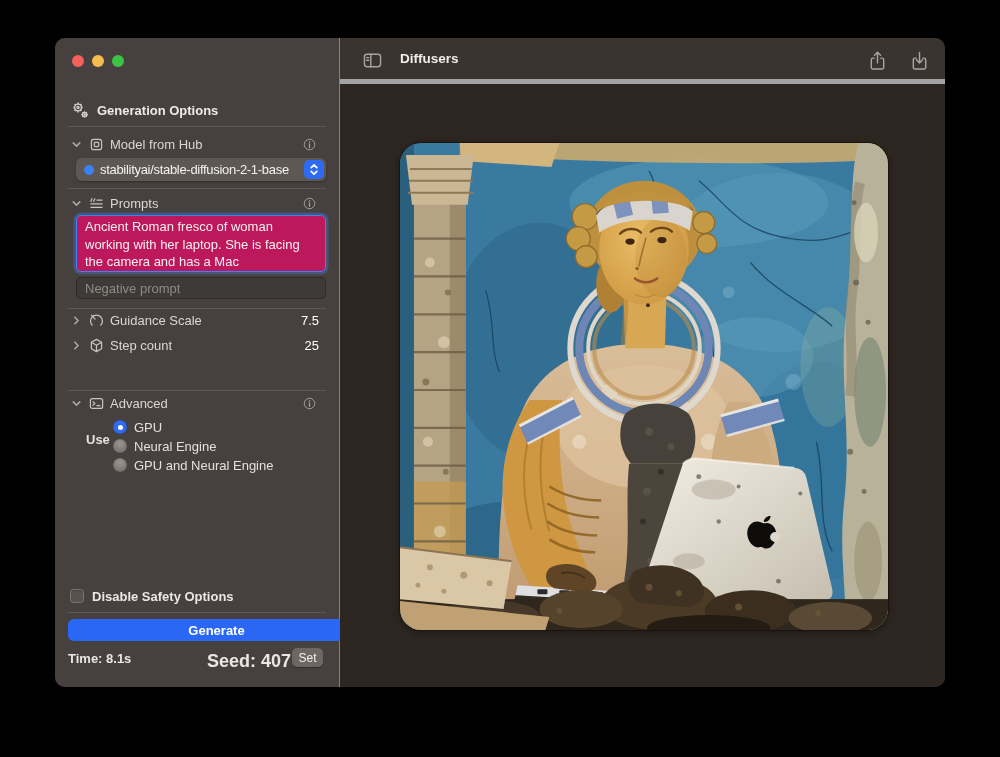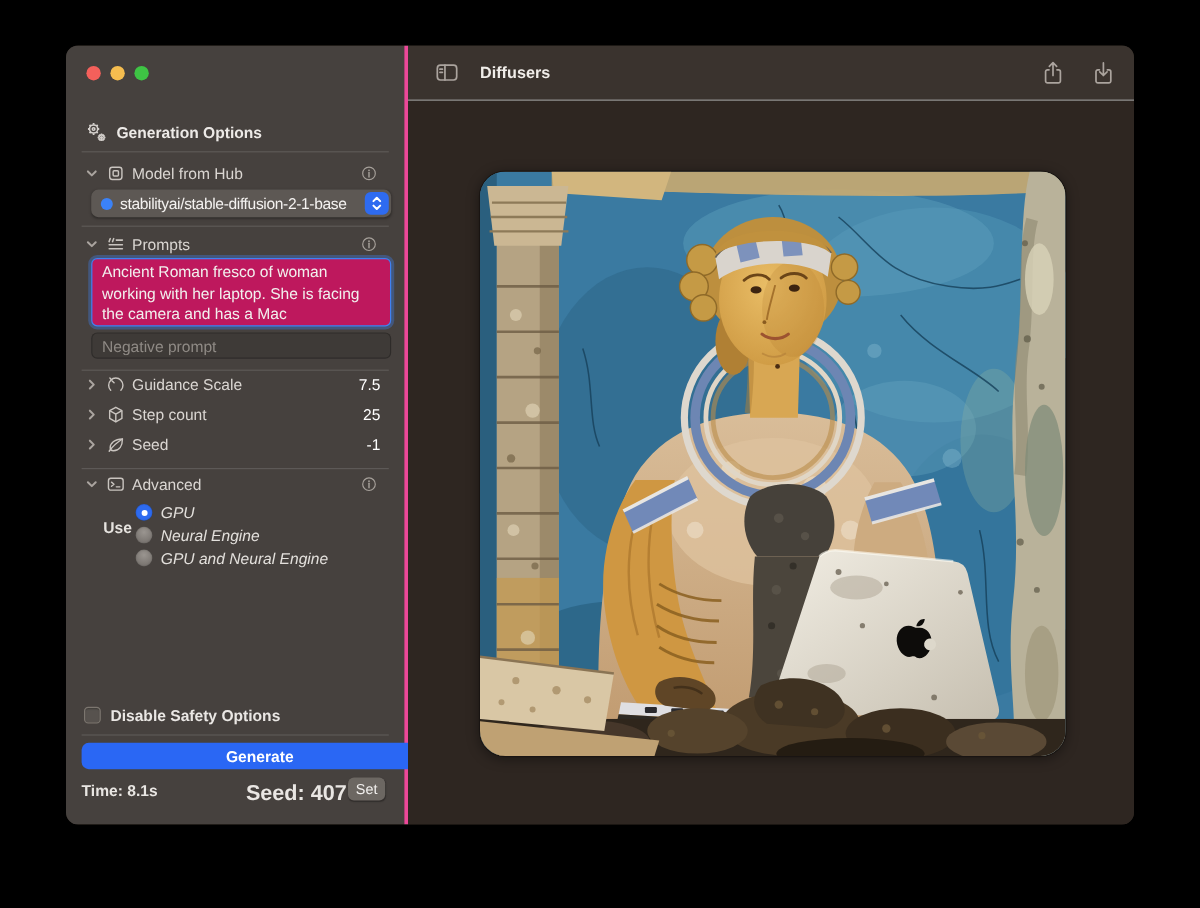--- a/index.html
+++ b/index.html
@@ -6,21 +6,21 @@
   html,body { width:1000px; height:757px; background:#000; overflow:hidden;
               font-family:"Liberation Sans", sans-serif; }
 
   .window { position:absolute; left:55px; top:38px; width:890px; height:649px;
             border-radius:10px; overflow:hidden; display:flex;
             box-shadow:0 30px 70px rgba(0,0,0,.85);
             background:#2e2621; }
 
   
   .sidebar { position:relative; width:285px; flex:0 0 285px; background:#46413e;
-             border-right:3px solid #ec4899; }
+             border-right:1px solid #ec4899; }
   .tl { position:absolute; top:17px; width:12px; height:12px; border-radius:50%; }
   .tl.red { left:17px; background:#f4605b; }
   .tl.yellow { left:37px; background:#f5bd4f; }
   .tl.green { left:57px; background:#3ec444; }
 
   .sb-header { position:absolute; top:62px; left:15px; display:flex; align-items:center; gap:7px; }
   .sb-header .ttl { font-size:13px; font-weight:bold; color:#edeae7; }
 
   .divider { position:absolute; left:13px; right:13px; height:1px; background:rgba(255,255,255,.13); }
 
@@ -50,40 +50,40 @@
             font-family:"Liberation Sans", sans-serif; }
   .negbox::placeholder { color:#8f8a85; }
 
   .use-label { position:absolute; left:31px; font-size:13px; font-weight:bold; color:#e6e3df; }
   .radio-row { position:absolute; left:58px; height:16px; display:flex; align-items:center; gap:7px; }
   .radio { width:14px; height:14px; border-radius:50%;
            background:radial-gradient(circle at 50% 32%, #9a9590, #6e6965); box-shadow:inset 0 0 1px rgba(0,0,0,.5); }
   .radio.sel { background:#2e6bf0; position:relative; }
   .radio.sel::after { content:""; position:absolute; left:4.5px; top:4.5px; width:5px; height:5px;
                       border-radius:50%; background:#fff; }
-  .radio-row .rlbl { font-size:13px; color:#e3e0dc;font-style:italic; }
+  .radio-row .rlbl { font-size:13px; color:#e3e0dc; }
 
   .safety { position:absolute; top:548px; left:15px; height:20px; display:flex; align-items:center; gap:8px; }
   .checkbox { width:14px; height:14px; border-radius:3.5px; background:#57524e;
               border:1px solid #7c766f; box-shadow:inset 0 1px 1px rgba(0,0,0,.25); }
   .safety .slbl { font-size:13px; font-weight:600; color:#eae7e4; }
 
   .generate { position:absolute; top:581px; left:13px; width:297px; height:22px;
               background:#2a67f4; border:none; border-radius:6px; color:#fff;
               font-size:13px; font-weight:bold; font-family:"Liberation Sans", sans-serif; cursor:default; }
 
   .status-time { position:absolute; left:13px; top:613px; font-size:13px; font-weight:bold; color:#e9e6e3; }
   .status-seed { position:absolute; right:48px; top:613px; font-size:18px; font-weight:bold; color:#e9e6e3; }
   .set-btn { position:absolute; right:16px; top:610px; width:31px; height:19px;
              background:#6c6762; border:none; border-radius:5px; color:#f2f0ee; font-size:12px;
              font-family:"Liberation Sans", sans-serif; box-shadow:0 1px 1px rgba(0,0,0,.3); }
 
   
   .main { flex:1; display:flex; flex-direction:column; }
-  .titlebar { height:46px; background:#3a332e; border-bottom:1px solid #a3a3a3;
+  .titlebar { height:46px; background:#3a332e; border-bottom:5px solid #a3a3a3;
               display:flex; align-items:center; position:relative; }
   .titlebar .ttl { position:absolute; left:60px; font-size:13.5px; font-weight:bold; color:#f0ede9; }
   .tb-toggle { position:absolute; left:22px; top:13px; }
   .tb-share { position:absolute; right:58px; top:12px; }
   .tb-save { position:absolute; right:16px; top:12px; }
 
   .content { flex:1; position:relative; background:#2e2621; }
   .artwork { position:absolute; left:59px; top:58px; width:490px; height:489px;
              border-radius:22px; overflow:hidden; border:1px solid rgba(0,0,0,.45);
              box-shadow:0 2px 10px rgba(0,0,0,.35); }
@@ -207,35 +207,20 @@
       <span class="ric icon">
         <svg width="17" height="17" viewBox="0 0 20 20" fill="none" stroke="#c9c4bf" stroke-width="1.4" stroke-linejoin="round">
           <path d="M10 2.8l6 3.4v7.6l-6 3.4-6-3.4V6.2z"></path>
             <path d="M4 6.2l6 3.4 6-3.4M10 9.6v7.6"></path>
         </svg>
       </span>
       <span class="lbl">Step count</span>
       <span class="val">25</span>
     </div>
 
-    <div class="row" style="top:323px">
-      <span class="chev icon">
-        <svg width="13" height="13" viewBox="0 0 20 20" fill="none" stroke="#aaa49f" stroke-width="2.6" stroke-linecap="round" stroke-linejoin="round">
-            <path d="M7.5 5l5 5-5 5"></path>
-          </svg>
-      </span>
-      <span class="ric icon">
-        <svg width="17" height="17" viewBox="0 0 20 20" fill="none" stroke="#c9c4bf" stroke-width="1.4" stroke-linecap="round" stroke-linejoin="round">
-          <path d="M16.5 4.5c-8 0-12 4.5-12 8.5 0 2 1.2 3 3.2 3 6 0 8.8-5 8.8-11.5z"></path>
-          <path d="M3.5 16.5c3-4.5 7.5-8.5 13-12"></path>
-        </svg>
-      </span>
-      <span class="lbl">Seed</span>
-      <span class="val">-1</span>
-    </div>
 
     <div class="divider" style="top:352px"></div>
 
     <div class="row" style="top:356px">
       <span class="chev icon">
         <svg width="13" height="13" viewBox="0 0 20 20" fill="none" stroke="#aaa49f" stroke-width="2.6" stroke-linecap="round" stroke-linejoin="round">
             <path d="M5 7.5l5 5 5-5"></path>
           </svg>
       </span>
       <span class="ric icon">

